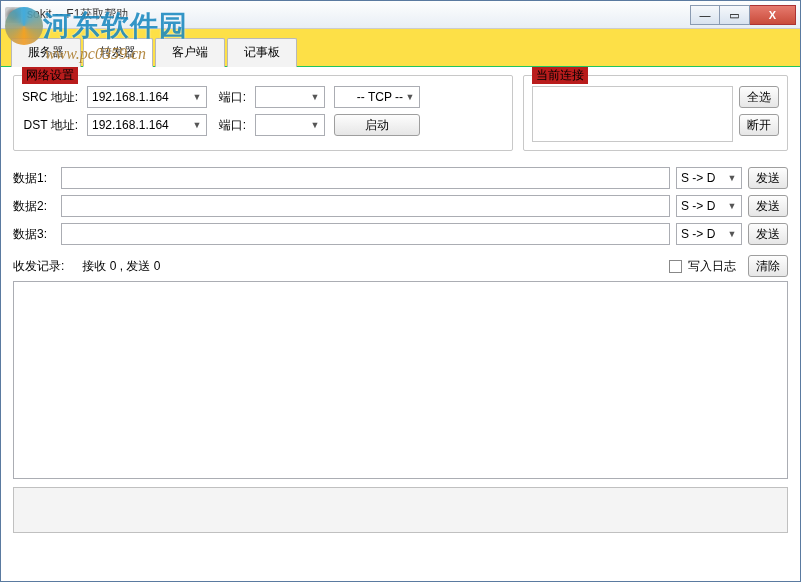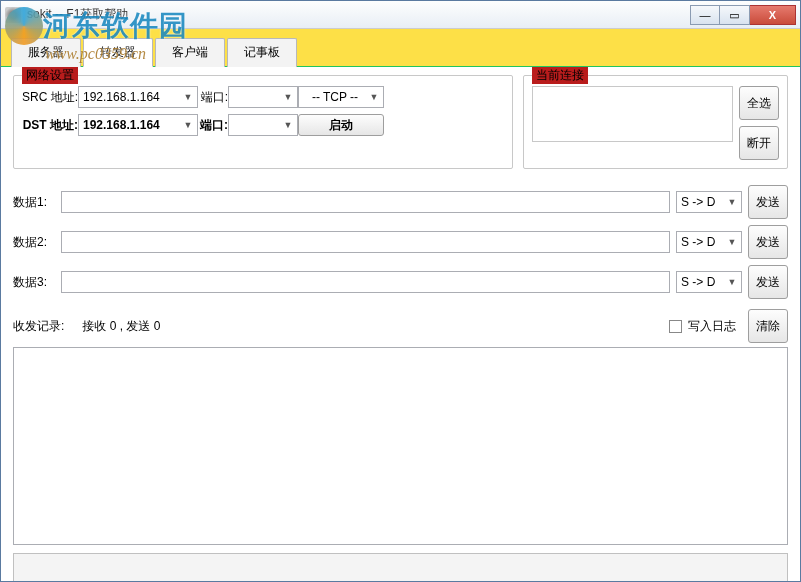--- a/index.html
+++ b/index.html
@@ -25,33 +25,33 @@
 
 .content { padding: 8px 12px; }
 
 .fieldset { border: 1px solid #c8c8c8; border-radius: 2px; padding: 10px 8px 8px 8px; position: relative; }
 .fieldset .legend { position: absolute; top: -9px; left: 8px; background: #b91c1c; padding: 0 4px; }
 
 .toprow { display: flex; gap: 10px; }
 .netset { flex: 0 0 500px; }
 .curconn { flex: 1; }
 
-.formrow { display: flex; align-items: center; gap: 0; margin-bottom: 6px; }
-.formrow:last-child { margin-bottom: 0; font-weight: bold; }
+.formrow { display: flex; align-items: center; gap: 9px; margin-bottom: 6px; }
+.formrow:last-child { margin-bottom: 0; }
 .lbl { width: 56px; text-align: right; }
 .lbl2 { width: 30px; text-align: right; }
 
 .combo { height: 22px; border: 1px solid #abadb3; background: #fff; display: flex; align-items: center; padding: 0 2px 0 4px; }
 .combo.addr { width: 120px; }
 .combo.port { width: 70px; }
 .combo .val { flex: 1; }
 .caret { width: 14px; text-align: center; color: #555; font-size: 9px; }
 
 .btn { height: 22px; padding: 0 8px; border: 1px solid #9e9e9e; background: linear-gradient(#fdfdfd,#e6e6e6); border-radius: 3px; cursor: pointer; display: inline-flex; align-items: center; justify-content: center; min-width: 70px; }
-.btn.small { min-width: 40px; padding: 16px 6px; }
+.btn.small { min-width: 40px; padding: 4px 6px; }
 
 .connbox { display: flex; gap: 6px; }
 .connlist { flex: 1; height: 56px; background: #fff; border: 1px solid #c8c8c8; }
 .connbtns { display: flex; flex-direction: column; gap: 6px; }
 
 .datarows { margin-top: 16px; }
 .datarow { display: flex; align-items: center; gap: 6px; margin-bottom: 6px; }
 .datalbl { width: 42px; }
 .datainput { flex: 1; height: 22px; border: 1px solid #abadb3; background: #fff; padding: 0 4px; }
 .dir { width: 66px; }
@@ -103,21 +103,21 @@
         <div class="combo addr">
           <span class="val">192.168.1.164</span>
           <span class="caret">▼</span>
         </div>
         <div class="lbl2">端口:</div>
         <div class="combo port">
           <span class="val"></span>
           <span class="caret">▼</span>
         </div>
         <div class="combo" style="width:86px">
-          <span class="val" style="text-align:center">-- TCP --</span>
+          <span class="val" style="text-align:right">-- TCP --</span>
           <span class="caret">▼</span>
         </div>
       </div>
 
       <div class="formrow">
         <div class="lbl">DST 地址:</div>
         <div class="combo addr">
           <span class="val">192.168.1.164</span>
           <span class="caret">▼</span>
         </div>

